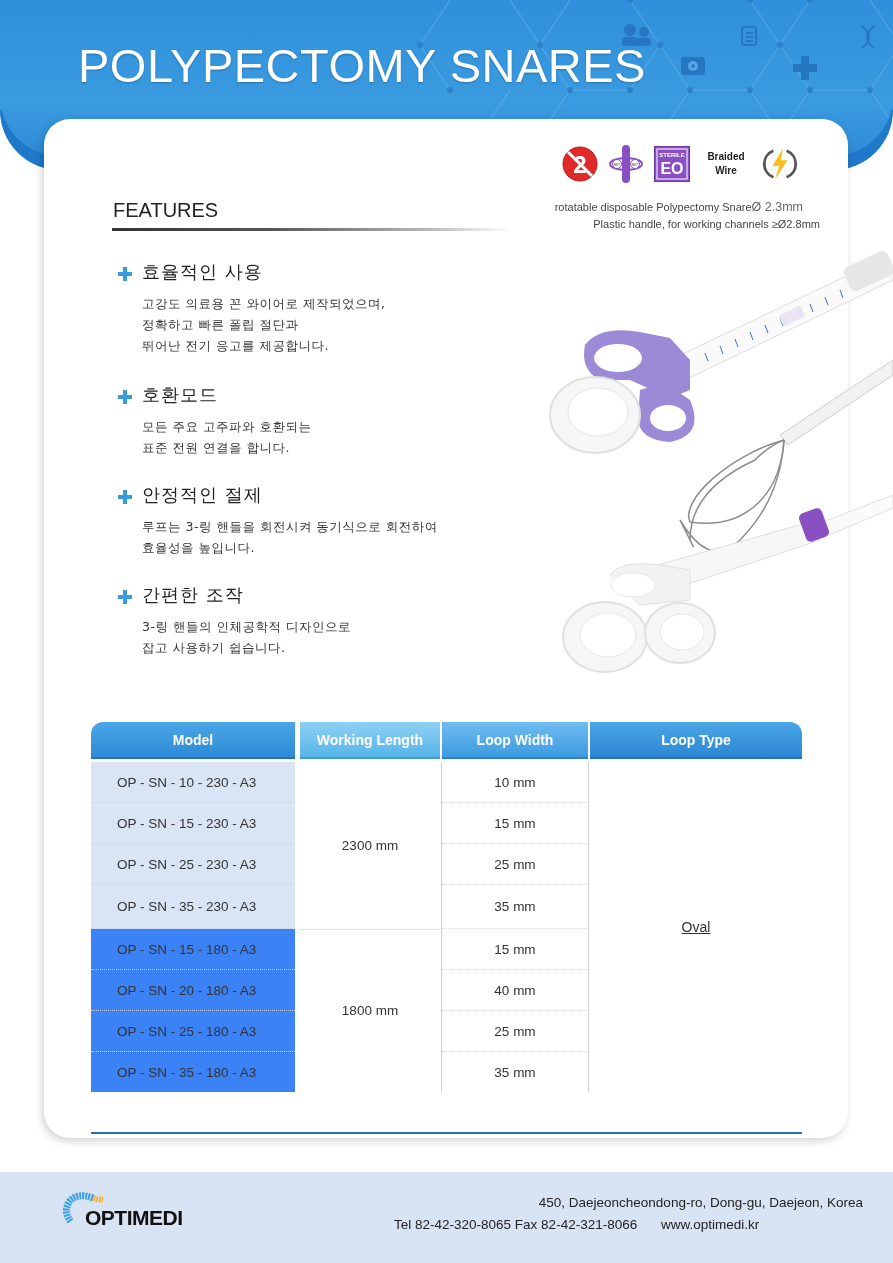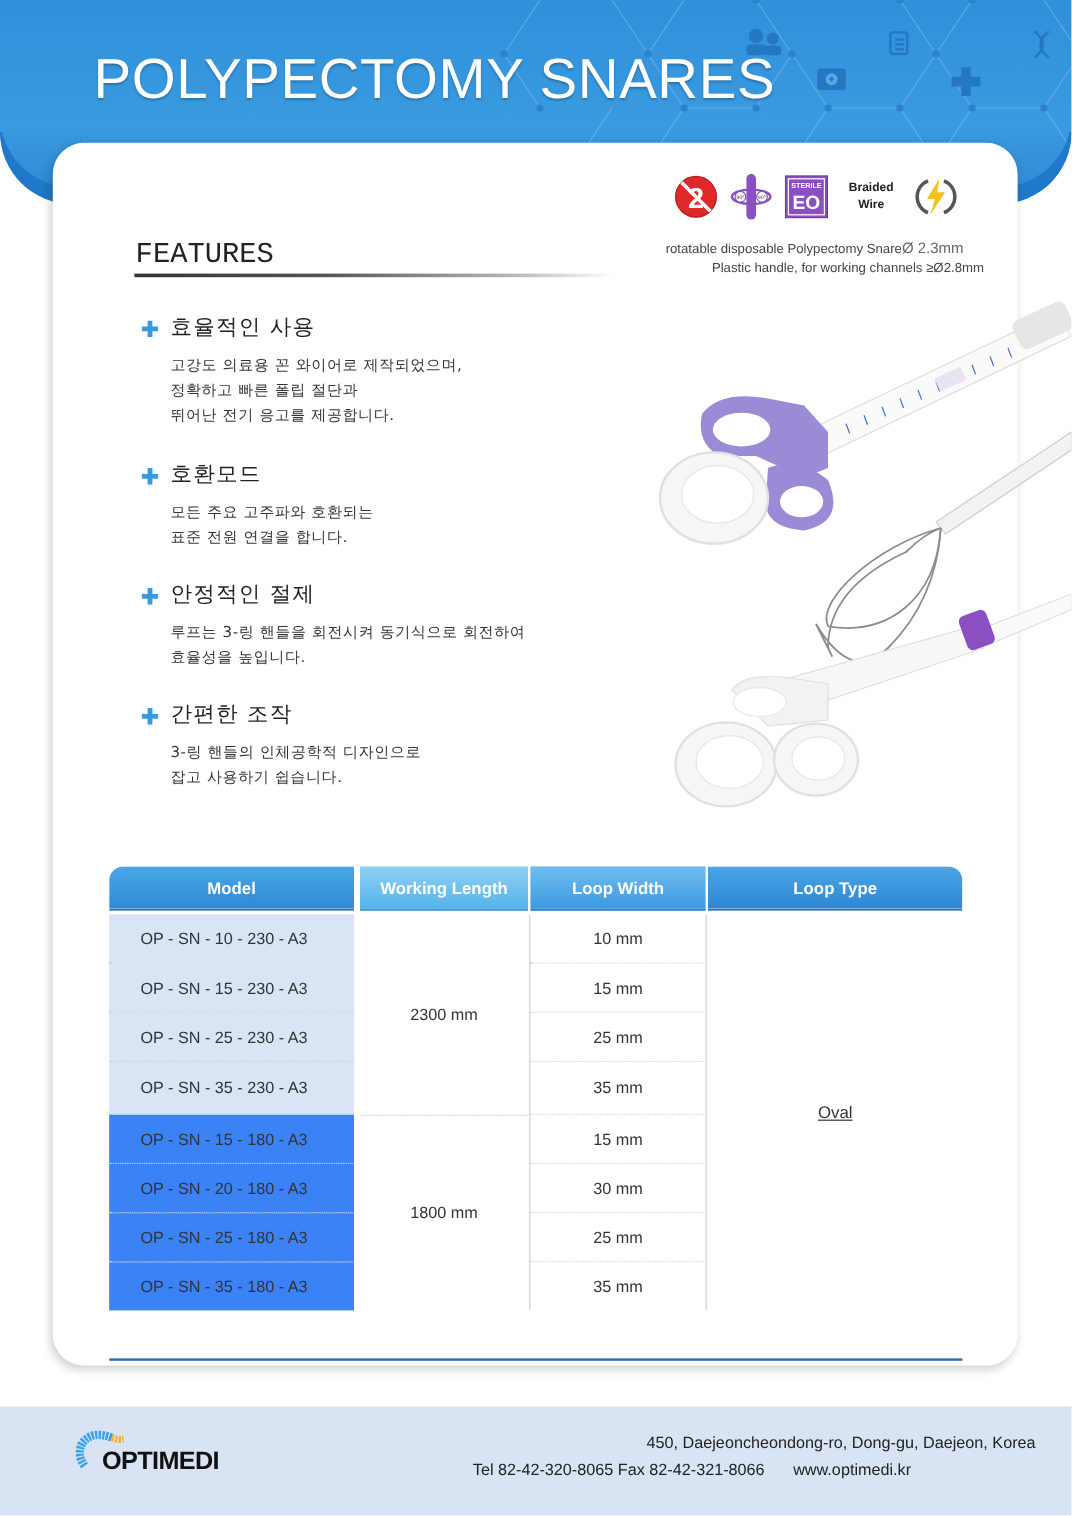--- a/index.html
+++ b/index.html
@@ -36,21 +36,21 @@
 
   
   .spec-icons { position: absolute; left: 562px; top: 145px; height: 38px; display: flex; align-items: center; gap: 10px; }
   .spec-icon { width: 36px; height: 36px; display: flex; align-items: center; justify-content: center; }
   .braided { font-family: "Liberation Sans", sans-serif; font-weight: 700; font-size: 10px; line-height: 14px; text-align: center; color: #222; width: 52px; }
 
   .spec-line1 { position: absolute; right: 90px; top: 200px; font-size: 11px; color: #444; font-family: "Liberation Sans", sans-serif; }
   .spec-line1 .dia { font-size: 12.5px; color: #666; }
   .spec-line2 { position: absolute; right: 73px; top: 218px; font-size: 11px; color: #444; font-family: "Liberation Sans", sans-serif; }
 
-  .features-title { position: absolute; left: 113px; top: 199px; font-family: Liberation Mono, monospace; font-size: 24px; color: #222; }
+  .features-title { position: absolute; left: 113px; top: 199px; font-family: Liberation Sans, sans-serif; font-size: 20px; color: #222; }
   .features-rule { position: absolute; left: 112px; top: 228px; width: 400px; height: 3px;
     background: linear-gradient(90deg, #333 0%, #555 40%, #bbb 80%, rgba(255,255,255,0) 100%); }
 
   .feature { position: absolute; left: 118px; }
   .feature .plus { position: absolute; left: 0; top: 7px; width: 14px; height: 14px; }
   .feature .f-title { position: absolute; left: 24px; top: 0; font-size: 18px; color: #222; white-space: nowrap; letter-spacing: 1px; text-align: center; }
   .feature .f-body { position: absolute; left: 24px; top: 33px; font-size: 12.5px; line-height: 21px; color: #333; white-space: nowrap; letter-spacing: 0.5px; }
 
   
   .product { position: absolute; left: 540px; top: 240px; width: 353px; height: 450px; }
@@ -299,21 +299,21 @@
 
     <div class="len-cell" style="top:0;height:167px;">2300 mm</div>
     <div class="len-divider"></div>
     <div class="len-cell" style="top:167px;height:163px;">1800 mm</div>
 
     <div class="w-cell" style="top:0px;text-align:right;">10 mm</div>
     <div class="w-cell" style="top:41px;">15 mm</div>
     <div class="w-cell" style="top:82px;">25 mm</div>
     <div class="w-cell" style="top:123px;height:44px;">35 mm</div>
     <div class="w-cell" style="top:167px;">15 mm</div>
-    <div class="w-cell" style="top:208px;">30 mm</div>
+    <div class="w-cell" style="top:208px;">40 mm</div>
     <div class="w-cell" style="top:249px;">25 mm</div>
     <div class="w-cell" style="top:290px;height:40px;border-bottom:none;">35 mm</div>
 
     <div class="type-cell">Oval</div>
     <div class="table-bottom"></div>
   </div>
 </div>
 
 <div class="footer"></div>
 <div class="logo">

